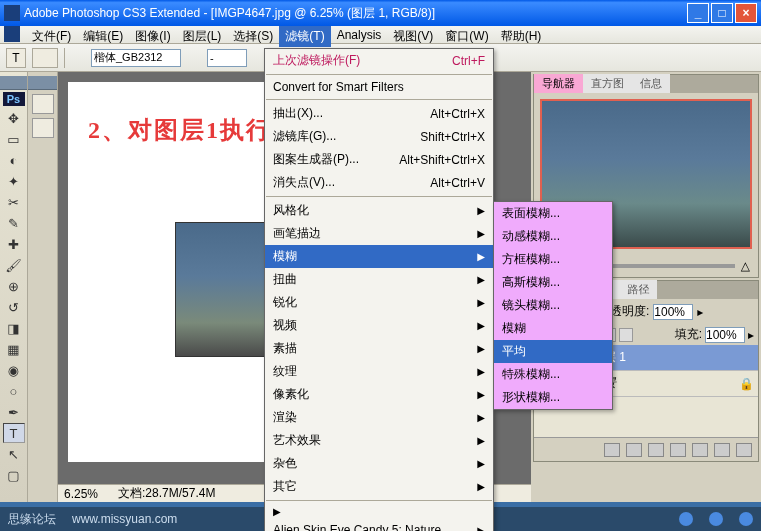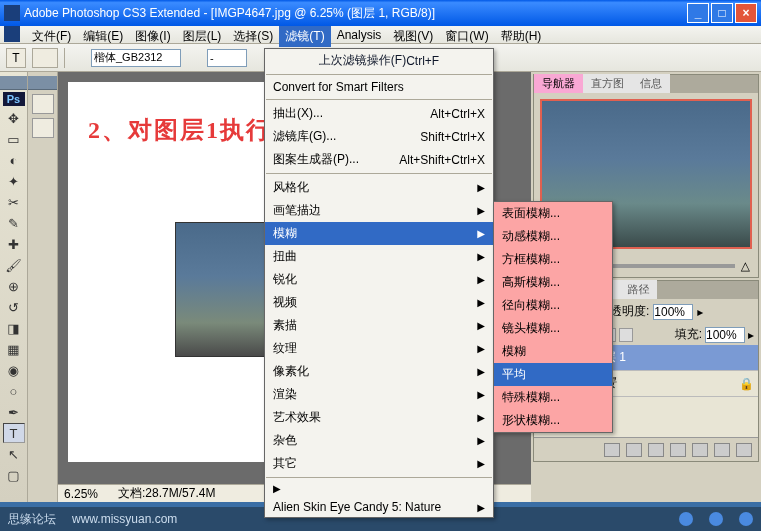--- a/index.html
+++ b/index.html
@@ -37,26 +37,26 @@
 
 .canvas-area { flex: 1; background: #6b6b6b; position: relative; overflow: hidden; }
 .canvas-page { position: absolute; left: 10px; top: 10px; width: 370px; height: 380px; background: #fff; }
 .canvas-img { position: absolute; left: 107px; top: 140px; width: 180px; height: 135px; background: linear-gradient(#4a6a8a 0%, #5a7a9a 40%, #7a8a7a 75%, #4a4a4a 100%); border: 1px solid #333; }
 .annotation { position: absolute; left: 20px; top: 32px; color: #e63a3a; font-size: 24px; font-weight: bold; font-family: "楷体", "KaiTi", serif; letter-spacing: 2px; z-index: 5; }
 
 .statusbar { position: absolute; bottom: 0; left: 0; right: 0; height: 18px; background: #efece0; border-top: 1px solid #aca899; display: flex; align-items: center; font-size: 11px; padding: 0 6px; gap: 20px; }
 
 .dropdown { position: absolute; left: 264px; top: 48px; width: 230px; background: #f4f3ee; border: 1px solid #666; box-shadow: 2px 2px 4px rgba(0,0,0,0.3); z-index: 100; }
 .dd-item { padding: 3px 8px; display: flex; justify-content: space-between; align-items: center; cursor: default; white-space: nowrap; }
-.dd-item.disabled { color: #0f172a; justify-content: center; }
+.dd-item.disabled { color: #be185d; }
 .dd-item.highlight { background: #316ac5; color: white; }
 .dd-item .arrow { font-size: 10px; }
 .dd-sep { height: 1px; background: #aca899; margin: 2px 1px; }
 
-.submenu { position: absolute; left: 493px; top: 201px; width: 120px; background: #fca5a5; border: 1px solid #666; box-shadow: 2px 2px 4px rgba(0,0,0,0.3); z-index: 101; }
+.submenu { position: absolute; left: 493px; top: 201px; width: 120px; background: #f0abfc; border: 1px solid #666; box-shadow: 2px 2px 4px rgba(0,0,0,0.3); z-index: 101; }
 .sm-item { padding: 3px 8px; cursor: default; }
 .sm-item.highlight { background: #316ac5; color: white; }
 
 .panels { width: 230px; background: #d4d0c0; display: flex; flex-direction: column; gap: 2px; padding: 2px; }
 .panel { background: #d4d0c0; border: 1px solid #8a8a7a; }
 .panel-tabs { display: flex; background: #adaa9c; height: 18px; align-items: flex-end; }
 .ptab { padding: 2px 8px; background: #e5e5e5; color: #555; font-size: 11px; cursor: pointer; }
 .ptab.active { background: #f9a8d4; color: #000; }
 .nav-img { margin: 6px; height: 150px; background: linear-gradient(#4a6a8a 0%, #5a7a9a 40%, #6a8a8a 70%, #3a4a4a 100%); border: 2px solid #e06050; position: relative; }
 .nav-slider { height: 22px; display: flex; align-items: center; padding: 0 8px; gap: 6px; }
@@ -237,20 +237,24 @@
       <span>Alt+Ctrl+X</span>
     </div>
   <div class="dd-item">
       <span>滤镜库(G)...</span>
       <span>Shift+Ctrl+X</span>
     </div>
   <div class="dd-item">
       <span>图案生成器(P)...</span>
       <span>Alt+Shift+Ctrl+X</span>
     </div>
+  <div class="dd-item">
+      <span>消失点(V)...</span>
+      <span>Alt+Ctrl+V</span>
+    </div>
   <div class="dd-sep"></div>
   <div class="dd-item">
       <span>风格化</span>
       <span class="arrow">▶</span>
     </div>
   <div class="dd-item">
       <span>画笔描边</span>
       <span class="arrow">▶</span>
     </div>
   <div class="dd-item highlight">
@@ -306,21 +310,20 @@
       <span class="arrow">▶</span>
     </div>
 
 </div>
 
 <div class="submenu">
   <div class="sm-item">表面模糊...</div>
   <div class="sm-item">动感模糊...</div>
   <div class="sm-item">方框模糊...</div>
   <div class="sm-item">高斯模糊...</div>
-  <div class="sm-item">径向模糊...</div>
   <div class="sm-item">镜头模糊...</div>
   <div class="sm-item">模糊</div>
   <div class="sm-item highlight">平均</div>
   <div class="sm-item">特殊模糊...</div>
   <div class="sm-item">形状模糊...</div>
 </div>
 
 <div class="taskbar">
   <span>思缘论坛</span>
   <span>www.missyuan.com</span>

